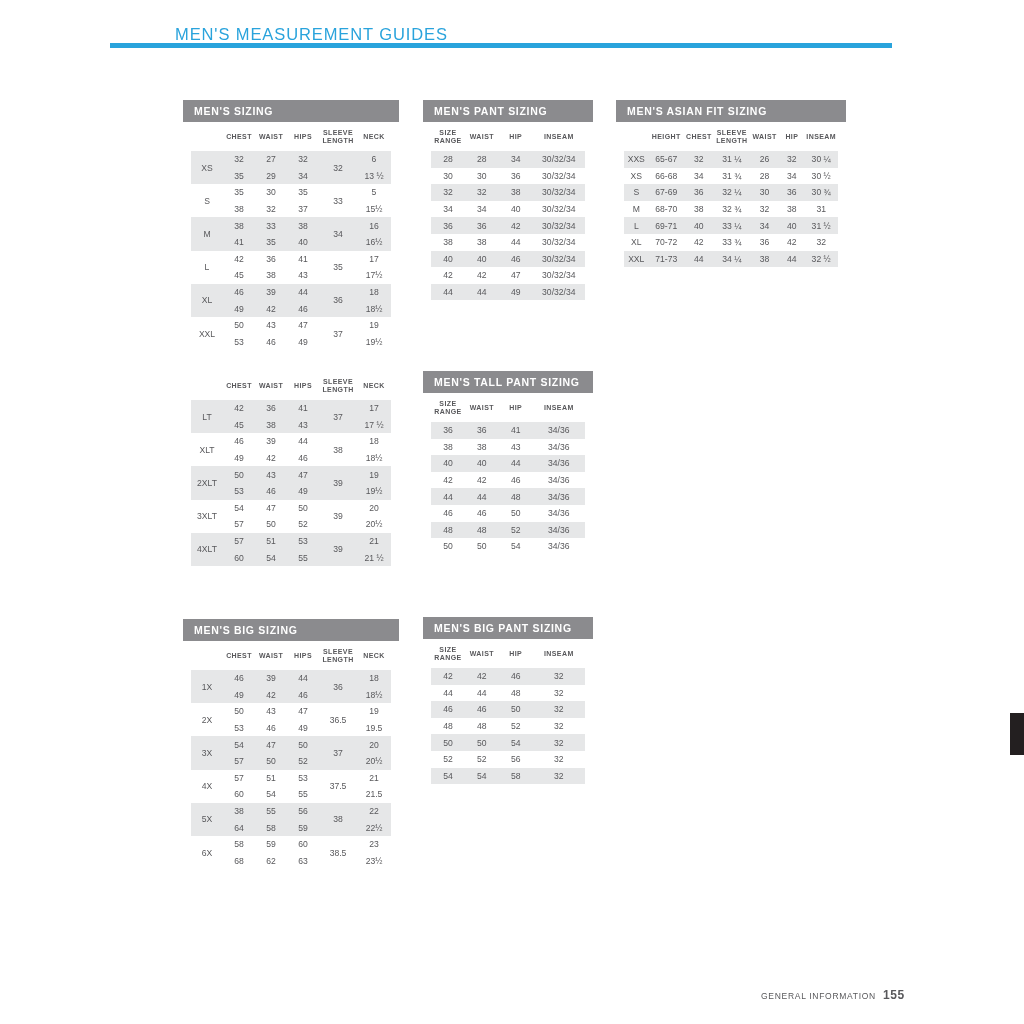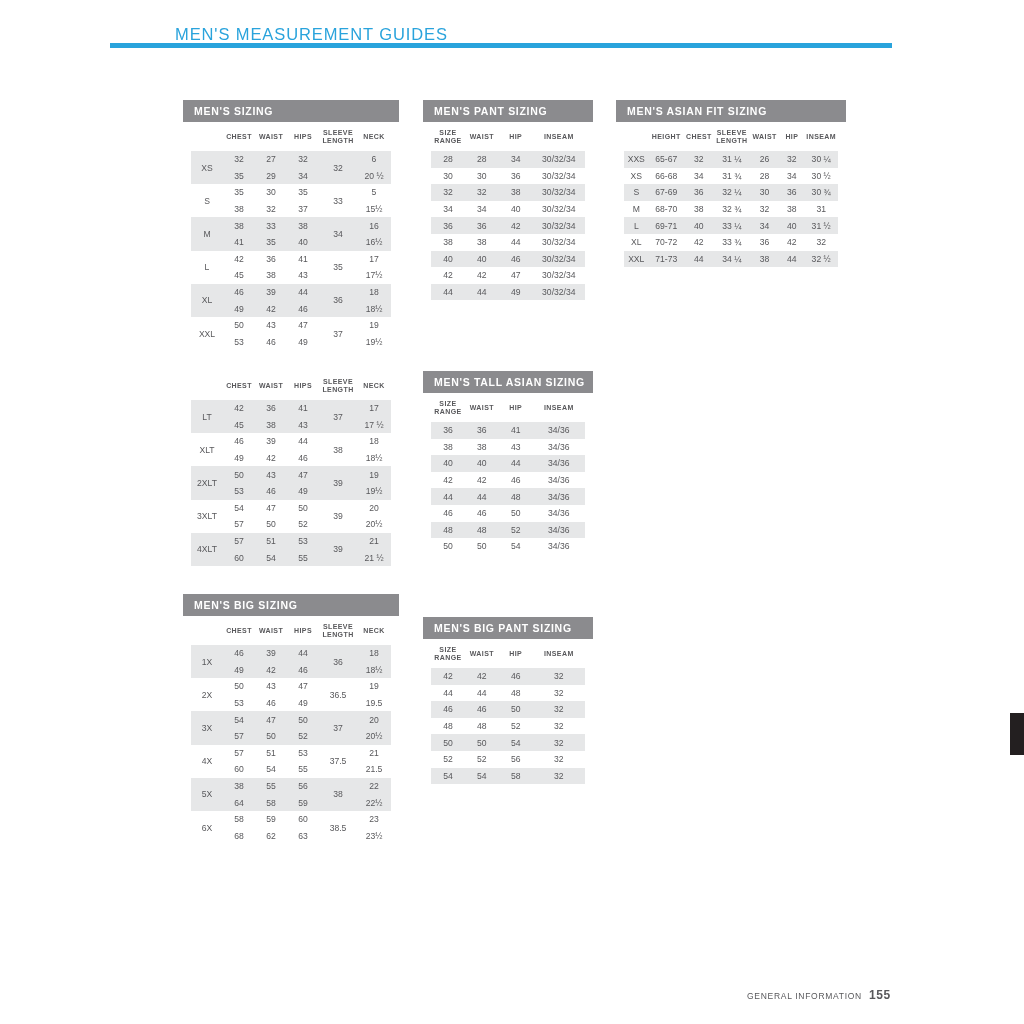--- a/index.html
+++ b/index.html
@@ -83,21 +83,21 @@
   td.lbl {
     font-size: 8.6px;
     color: #58585b;
   }
   
   .wrap { padding: 0 8px 8px; box-sizing: border-box; }
 
   
   .footer {
     position: absolute;
-    right: 133px;
+    right: 119px;
     bottom: 22px;
     font-size: 8.5px;
     letter-spacing: 0.7px;
     color: #58585b;
   }
   .footer .pg {
     font-size: 12px;
     font-weight: bold;
     margin-left: 7px;
     color: #58585b;
@@ -137,21 +137,21 @@
               <td>32</td>
               <td>27</td>
               <td>32</td>
               <td rowspan="2">32</td>
               <td>6</td>
             </tr>
             <tr class="alt">
               <td>35</td>
               <td>29</td>
               <td>34</td>
-              <td>20 ½</td>
+              <td>13 ½</td>
             </tr>
             <tr class="plain">
               <td class="lbl" rowspan="2">S</td>
               <td>35</td>
               <td>30</td>
               <td>35</td>
               <td rowspan="2">33</td>
               <td>5</td>
             </tr>
             <tr class="plain">
@@ -454,21 +454,21 @@
               <td>54</td>
               <td>55</td>
               <td>21 ½</td>
             </tr>
           </tbody>
         </table>
     </div>
   </div>
 
   <div class="tbl" id="t-tall-pant" style="left:423px; top:371px; width:170px;">
-    <div class="tbl-title">MEN'S TALL ASIAN SIZING</div>
+    <div class="tbl-title">MEN'S TALL PANT SIZING</div>
     <div class="wrap">
       <table>
           <tbody id="b-tall-pant">
             <tr>
               <th style="width: 22%;">SIZE RANGE</th>
               <th style="width: 22%;">WAIST</th>
               <th style="width: 22%;">HIP</th>
               <th style="width: 34%;">INSEAM</th>
             </tr>
             <tr class="alt">
@@ -517,21 +517,21 @@
               <td class="lbl">50</td>
               <td>50</td>
               <td>54</td>
               <td>34/36</td>
             </tr>
           </tbody>
         </table>
     </div>
   </div>
 
-  <div class="tbl" id="t-big" style="left:183px; top:594px; width:216px;">
+  <div class="tbl" id="t-big" style="left:183px; top:619px; width:216px;">
     <div class="tbl-title">MEN'S BIG SIZING</div>
     <div class="wrap">
       <table>
           <tbody id="b-big">
             <tr>
               <th style="width: 16%;"></th>
               <th style="width: 16%;">CHEST</th>
               <th style="width: 16%;">WAIST</th>
               <th style="width: 16%;">HIPS</th>
               <th style="width: 19%;">SLEEVE LENGTH</th>

